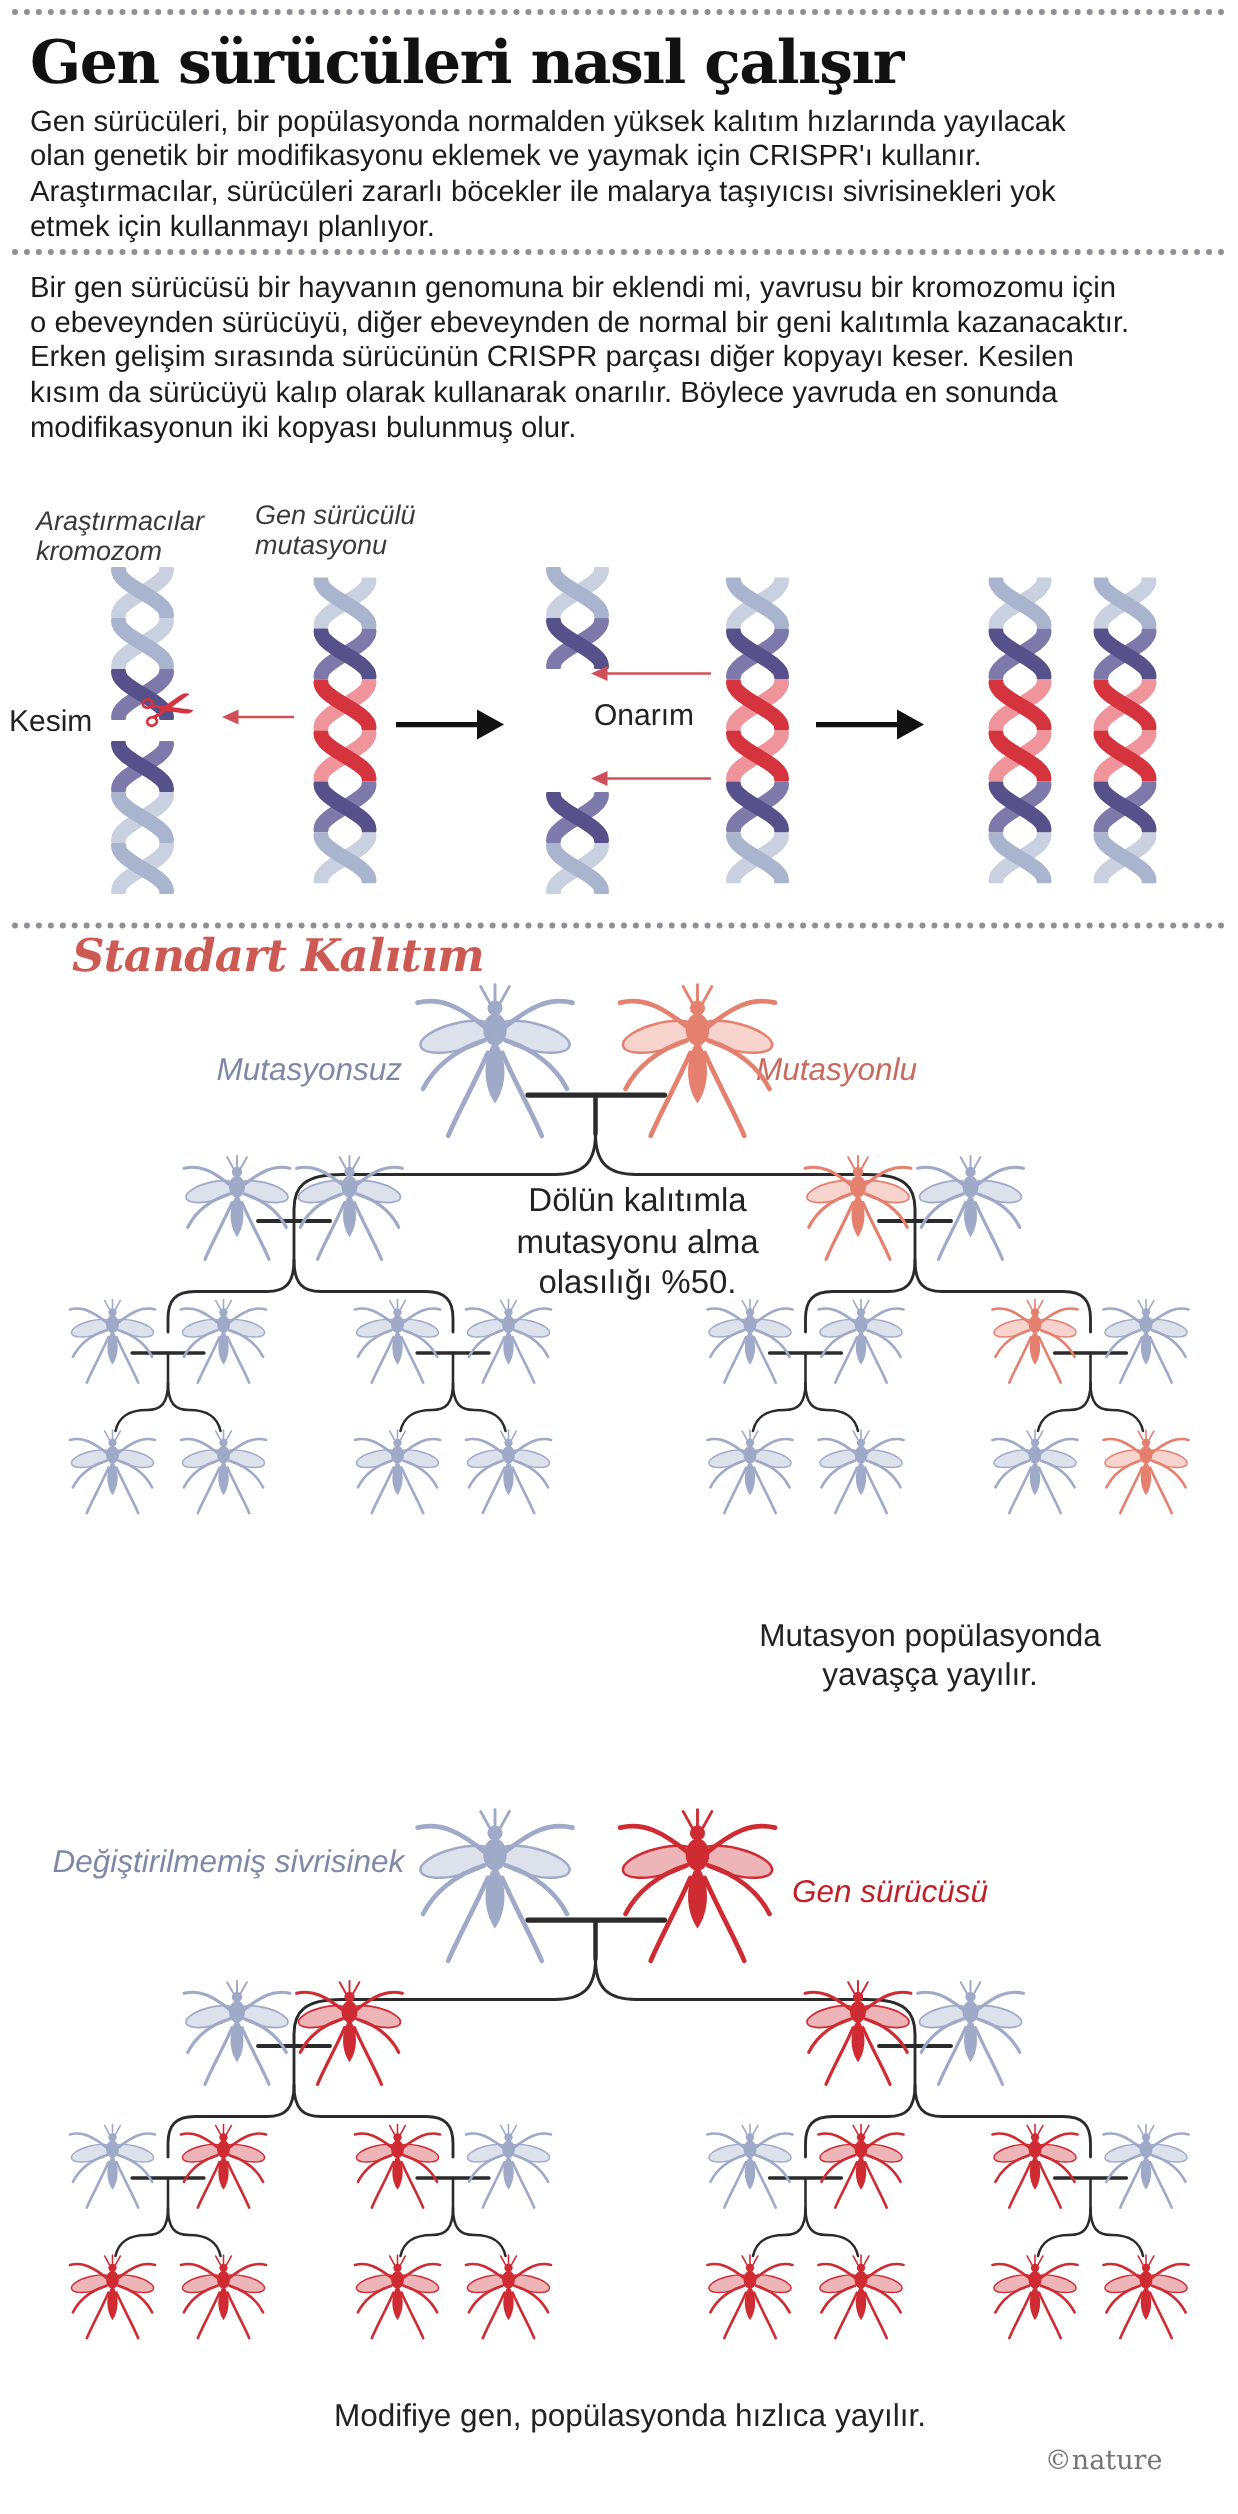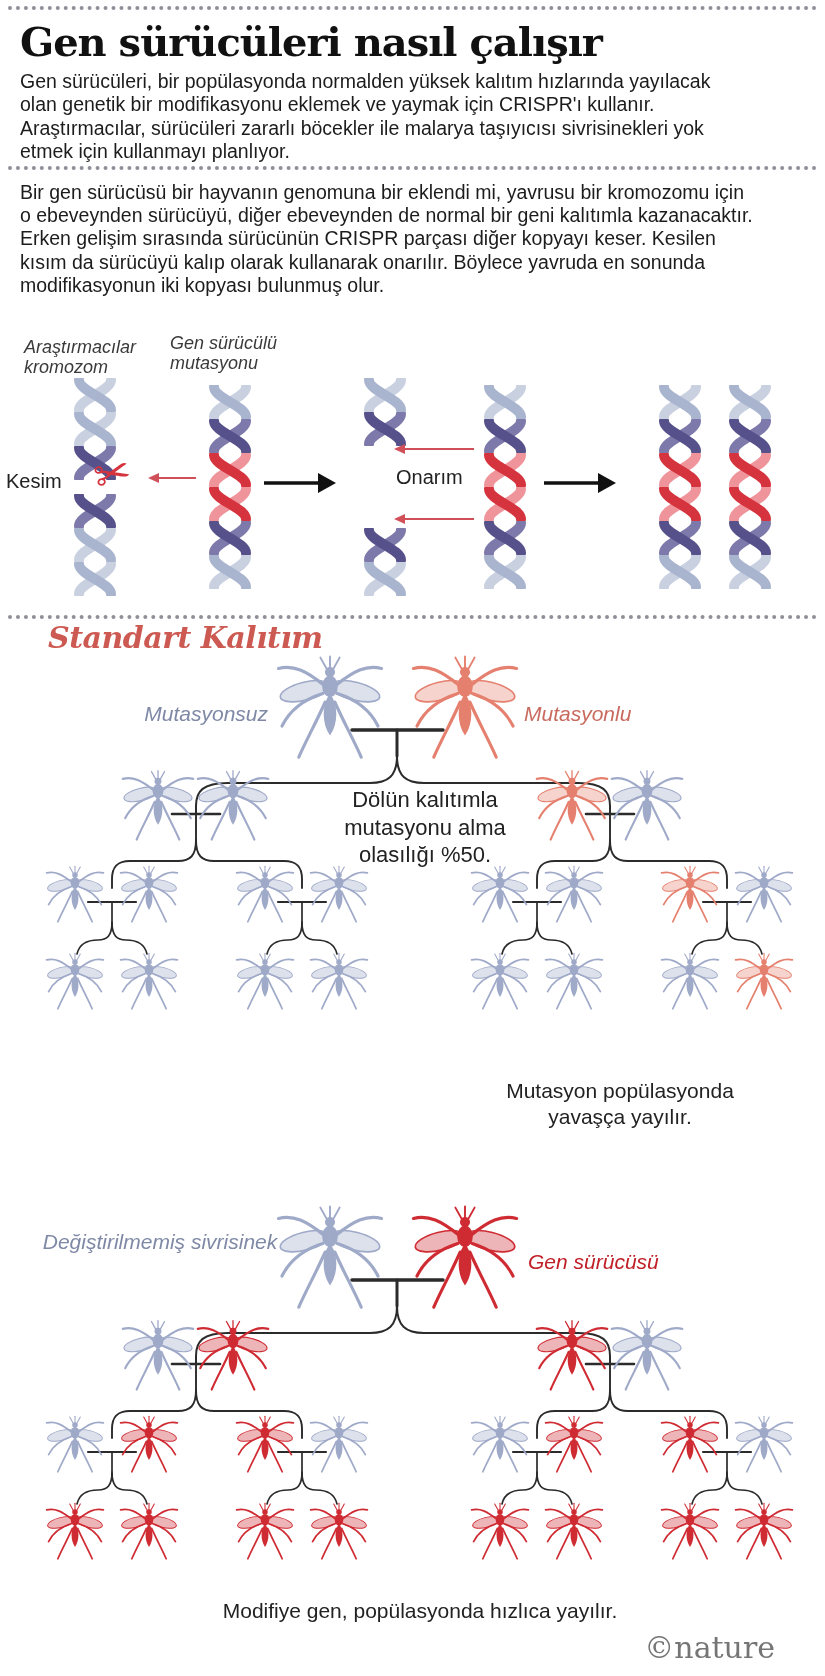--- a/index.html
+++ b/index.html
@@ -40,21 +40,21 @@
   .mosq-plain{color:var(--mosq-plain);}
   .mosq-mutant{color:var(--mosq-mutant);}
   .mosq-drive{color:var(--mosq-drive);}
   #mosq .wing{fill-opacity:.35;}
   .parent-label{position:absolute;font-style:italic;font-size:21px;line-height:1.15;}
   .lab-plain{color:var(--label-plain);}
   .lab-mutant{color:var(--label-mutant);}
   .lab-drive{color:var(--accent-drive);}
   .tree-note{position:absolute;font-size:22px;line-height:1.25;text-align:center;color:#222;}
   .tree-caption{position:absolute;font-size:21px;line-height:1.25;text-align:center;color:#222;}
-  .credit{position:absolute;font-family:"DejaVu Serif",serif;font-size:30px;color:var(--credit);}
+  .credit{position:absolute;font-family:"DejaVu Serif",serif;font-size:18px;color:var(--credit);}
 </style>
 </head>
 <body>
 
 <svg width="0" height="0" style="position:absolute" aria-hidden="true">
   <defs>
     <symbol id="twist" viewBox="0 0 64 34">
       <path d="M48,2 C48,13 16,21 16,32" style="stroke:var(--c2,#ccc)"></path>
       <path d="M16,2 C16,13 48,21 48,32" style="stroke:var(--c1,#888)"></path>
     </symbol>
@@ -195,21 +195,21 @@
   <div class="sep" style="top:615px"></div>
 
   <h2 class="h-tree h-std" style="left:28px;top:620px">Standart Kalıtım</h2>
 
   <div class="tree" style="top:650px;height:480px">
     <svg class="connectors" width="825" height="480">
         <use href="#tree-conn" width="825" height="480"></use>
       </svg>
 
     <div class="parent-label lab-plain" style="left:58px;top:52px;width:210px;text-align:right">Mutasyonsuz</div>
-    <div class="parent-label lab-mutant" style="left:524px;top:52px;width:210px">Mutasyonlu</div>
+    <div class="parent-label lab-mutant" style="left:504px;top:52px;width:210px">Mutasyonlu</div>
 
     <div class="mosq mosq-plain" style="left:270px;top:4px;width:120px;height:120px">
         <svg viewBox="0 0 100 100">
           <use href="#mosq"></use>
         </svg>
       </div>
     <div class="mosq mosq-mutant" style="left:405px;top:4px;width:120px;height:120px">
         <svg viewBox="0 0 100 100">
           <use href="#mosq"></use>
         </svg>
@@ -322,21 +322,21 @@
 
     <div class="tree-caption" style="left:465px;top:428px;width:310px">Mutasyon popülasyonda yavaşça yayılır.</div>
   </div>
 
 
   <div class="tree" style="top:1200px;height:476px">
     <svg class="connectors" width="825" height="480">
         <use href="#tree-conn" width="825" height="480"></use>
       </svg>
 
-    <div class="parent-label lab-plain" style="left:35px;top:30px;width:250px;text-align:center">Değiştirilmemiş sivrisinek</div>
+    <div class="parent-label lab-plain" style="left:35px;top:30px;width:250px;text-align:left">Değiştirilmemiş sivrisinek</div>
     <div class="parent-label lab-drive" style="left:528px;top:50px;width:210px">Gen sürücüsü</div>
 
     <div class="mosq mosq-plain" style="left:270px;top:4px;width:120px;height:120px">
         <svg viewBox="0 0 100 100">
           <use href="#mosq"></use>
         </svg>
       </div>
     <div class="mosq mosq-drive" style="left:405px;top:4px;width:120px;height:120px">
         <svg viewBox="0 0 100 100">
           <use href="#mosq"></use>

